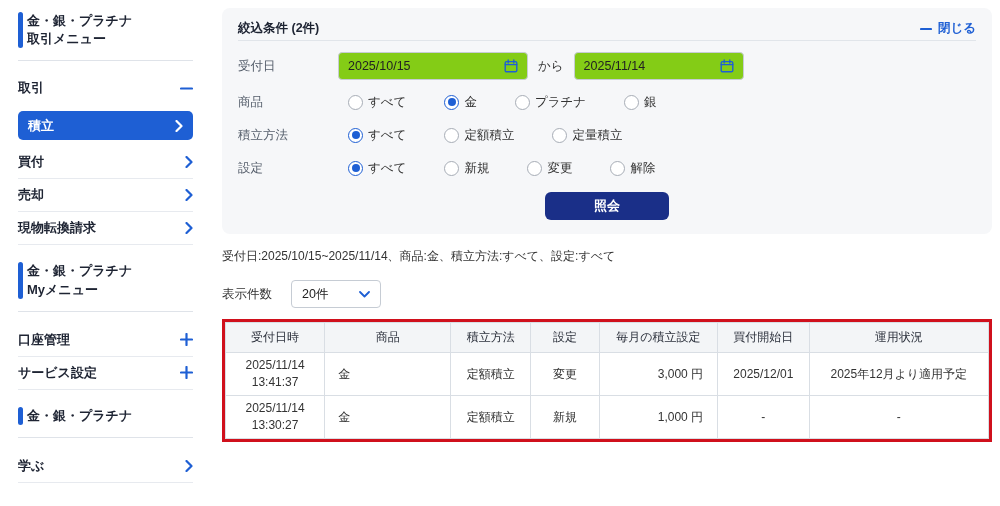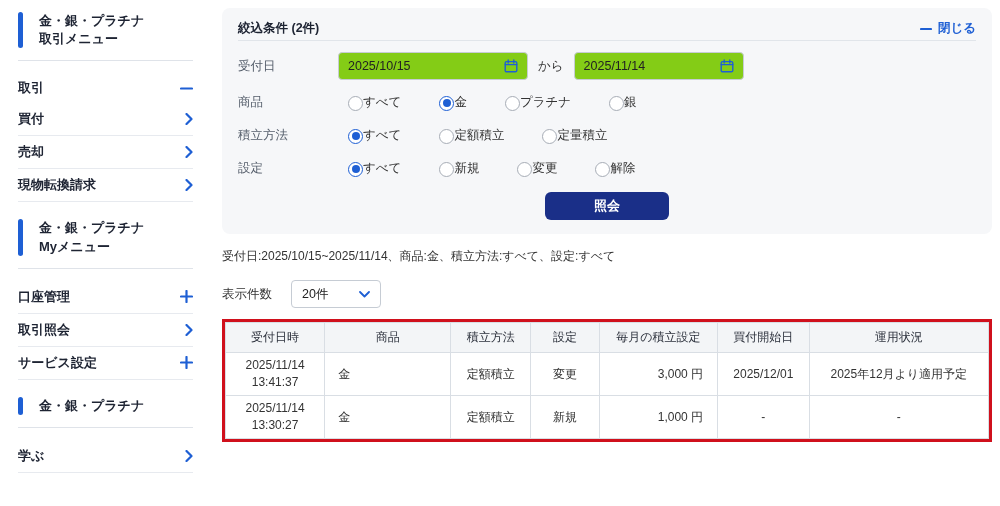--- a/index.html
+++ b/index.html
@@ -5,21 +5,21 @@
   * { box-sizing: border-box; }
   html,body { margin:0; padding:0; }
   body {
     width:1000px; height:506px; position:relative; overflow:hidden;
     background:#ffffff; font-family:"Liberation Sans","DejaVu Sans",sans-serif;
     color:#333;
   }
 
   
   aside { position:absolute; left:18px; top:12px; width:175px; }
-  .sb-header { display:flex; gap:16px; align-items:stretch; }
+  .sb-header { display:flex; gap:4px; align-items:stretch; }
   .sb-bar { width:5px; border-radius:2.5px; background:#1e5fd4; flex-shrink:0; }
   .sb-header-text { font-size:13px; font-weight:bold; color:#1e2433; line-height:1.4; }
   .sb-divider { border:none; border-top:1px solid #dfe3e9; margin:12px 0; }
   .sb-group-row, .sb-item {
     display:flex; justify-content:space-between; align-items:center;
     height:30px; font-size:13px; font-weight:bold; color:#1e2433; cursor:pointer;
   }
   .sb-item.bordered { border-bottom:1px solid #e7eaef; height:33px; }
   .sb-item.selected {
     background:#1e5fd4; color:#ffffff; border-radius:5px;
@@ -41,21 +41,21 @@
   .fp-row { display:flex; align-items:center; margin-top:11px; min-height:22px; }
   .fp-label { width:100px; flex-shrink:0; font-size:12.5px; color:#555e6b; }
   .date-input {
     width:190px; height:28px; background:#84cc16; border:1px solid #c6ccd4; border-radius:4px;
     display:flex; align-items:center; justify-content:space-between; padding:0 9px;
     font-size:12.5px; color:#222; cursor:text;
   }
   .date-input.second { width:170px; }
   .kara { margin:0 10px; font-size:12.5px; color:#333; }
   .radio-group { display:flex; gap:28px; align-items:center; font-size:12.5px; color:#333; }
-  .radio { display:flex; align-items:flex-end; cursor:pointer;padding-left:10px; }
+  .radio { display:flex; align-items:center; gap:5px; cursor:pointer;padding-left:10px; }
   .radio-circle { width:15px; height:15px; border-radius:50%; border:1.5px solid #a7adb6;
                   background:#fff; position:relative; flex-shrink:0; }
   .radio.checked .radio-circle { border-color:#1e5fd4; }
   .radio.checked .radio-circle::after { content:""; position:absolute; inset:2.5px;
                   border-radius:50%; background:#1e5fd4; }
   .submit-row { display:flex; justify-content:center; margin-top:13px; }
   .submit-btn { width:124px; height:28px; background:#1a2f88; color:#fff; border:none;
                 border-radius:6px; font-size:13px; font-weight:bold; cursor:pointer;
                 font-family:inherit; }
 
@@ -92,20 +92,28 @@
 
   <div class="sb-group-row">
     <span>取引</span>
     <span class="blue-ic">
       <svg width="13" height="13" viewBox="0 0 13 13">
           <path d="M1 6.5 H12" fill="none" stroke="currentColor" stroke-width="2.2" stroke-linecap="round"></path>
         </svg>
     </span>
   </div>
 
+  <div class="sb-item selected">
+    <span>積立</span>
+    <span class="white-ic">
+      <svg width="8" height="12" viewBox="0 0 8 12">
+          <path d="M1.5 1 L6.5 6 L1.5 11" fill="none" stroke="currentColor" stroke-width="2.2" stroke-linecap="round" stroke-linejoin="round"></path>
+        </svg>
+    </span>
+  </div>
 
   <div class="sb-item bordered">
     <span>買付</span>
     <span class="blue-ic">
       <svg width="8" height="12" viewBox="0 0 8 12">
           <path d="M1.5 1 L6.5 6 L1.5 11" fill="none" stroke="currentColor" stroke-width="2.2" stroke-linecap="round" stroke-linejoin="round"></path>
         </svg>
     </span>
   </div>
 
@@ -138,28 +146,20 @@
 
   <div class="sb-item bordered">
     <span>口座管理</span>
     <span class="blue-ic">
       <svg width="13" height="13" viewBox="0 0 13 13">
           <path d="M6.5 1 V12 M1 6.5 H12" fill="none" stroke="currentColor" stroke-width="2.2" stroke-linecap="round"></path>
         </svg>
     </span>
   </div>
 
-  <div class="sb-item bordered">
-    <span>取引照会</span>
-    <span class="blue-ic">
-      <svg width="8" height="12" viewBox="0 0 8 12">
-          <path d="M1.5 1 L6.5 6 L1.5 11" fill="none" stroke="currentColor" stroke-width="2.2" stroke-linecap="round" stroke-linejoin="round"></path>
-        </svg>
-    </span>
-  </div>
 
   <div class="sb-item bordered">
     <span>サービス設定</span>
     <span class="blue-ic">
       <svg width="13" height="13" viewBox="0 0 13 13">
           <path d="M6.5 1 V12 M1 6.5 H12" fill="none" stroke="currentColor" stroke-width="2.2" stroke-linecap="round"></path>
         </svg>
     </span>
   </div>
 

